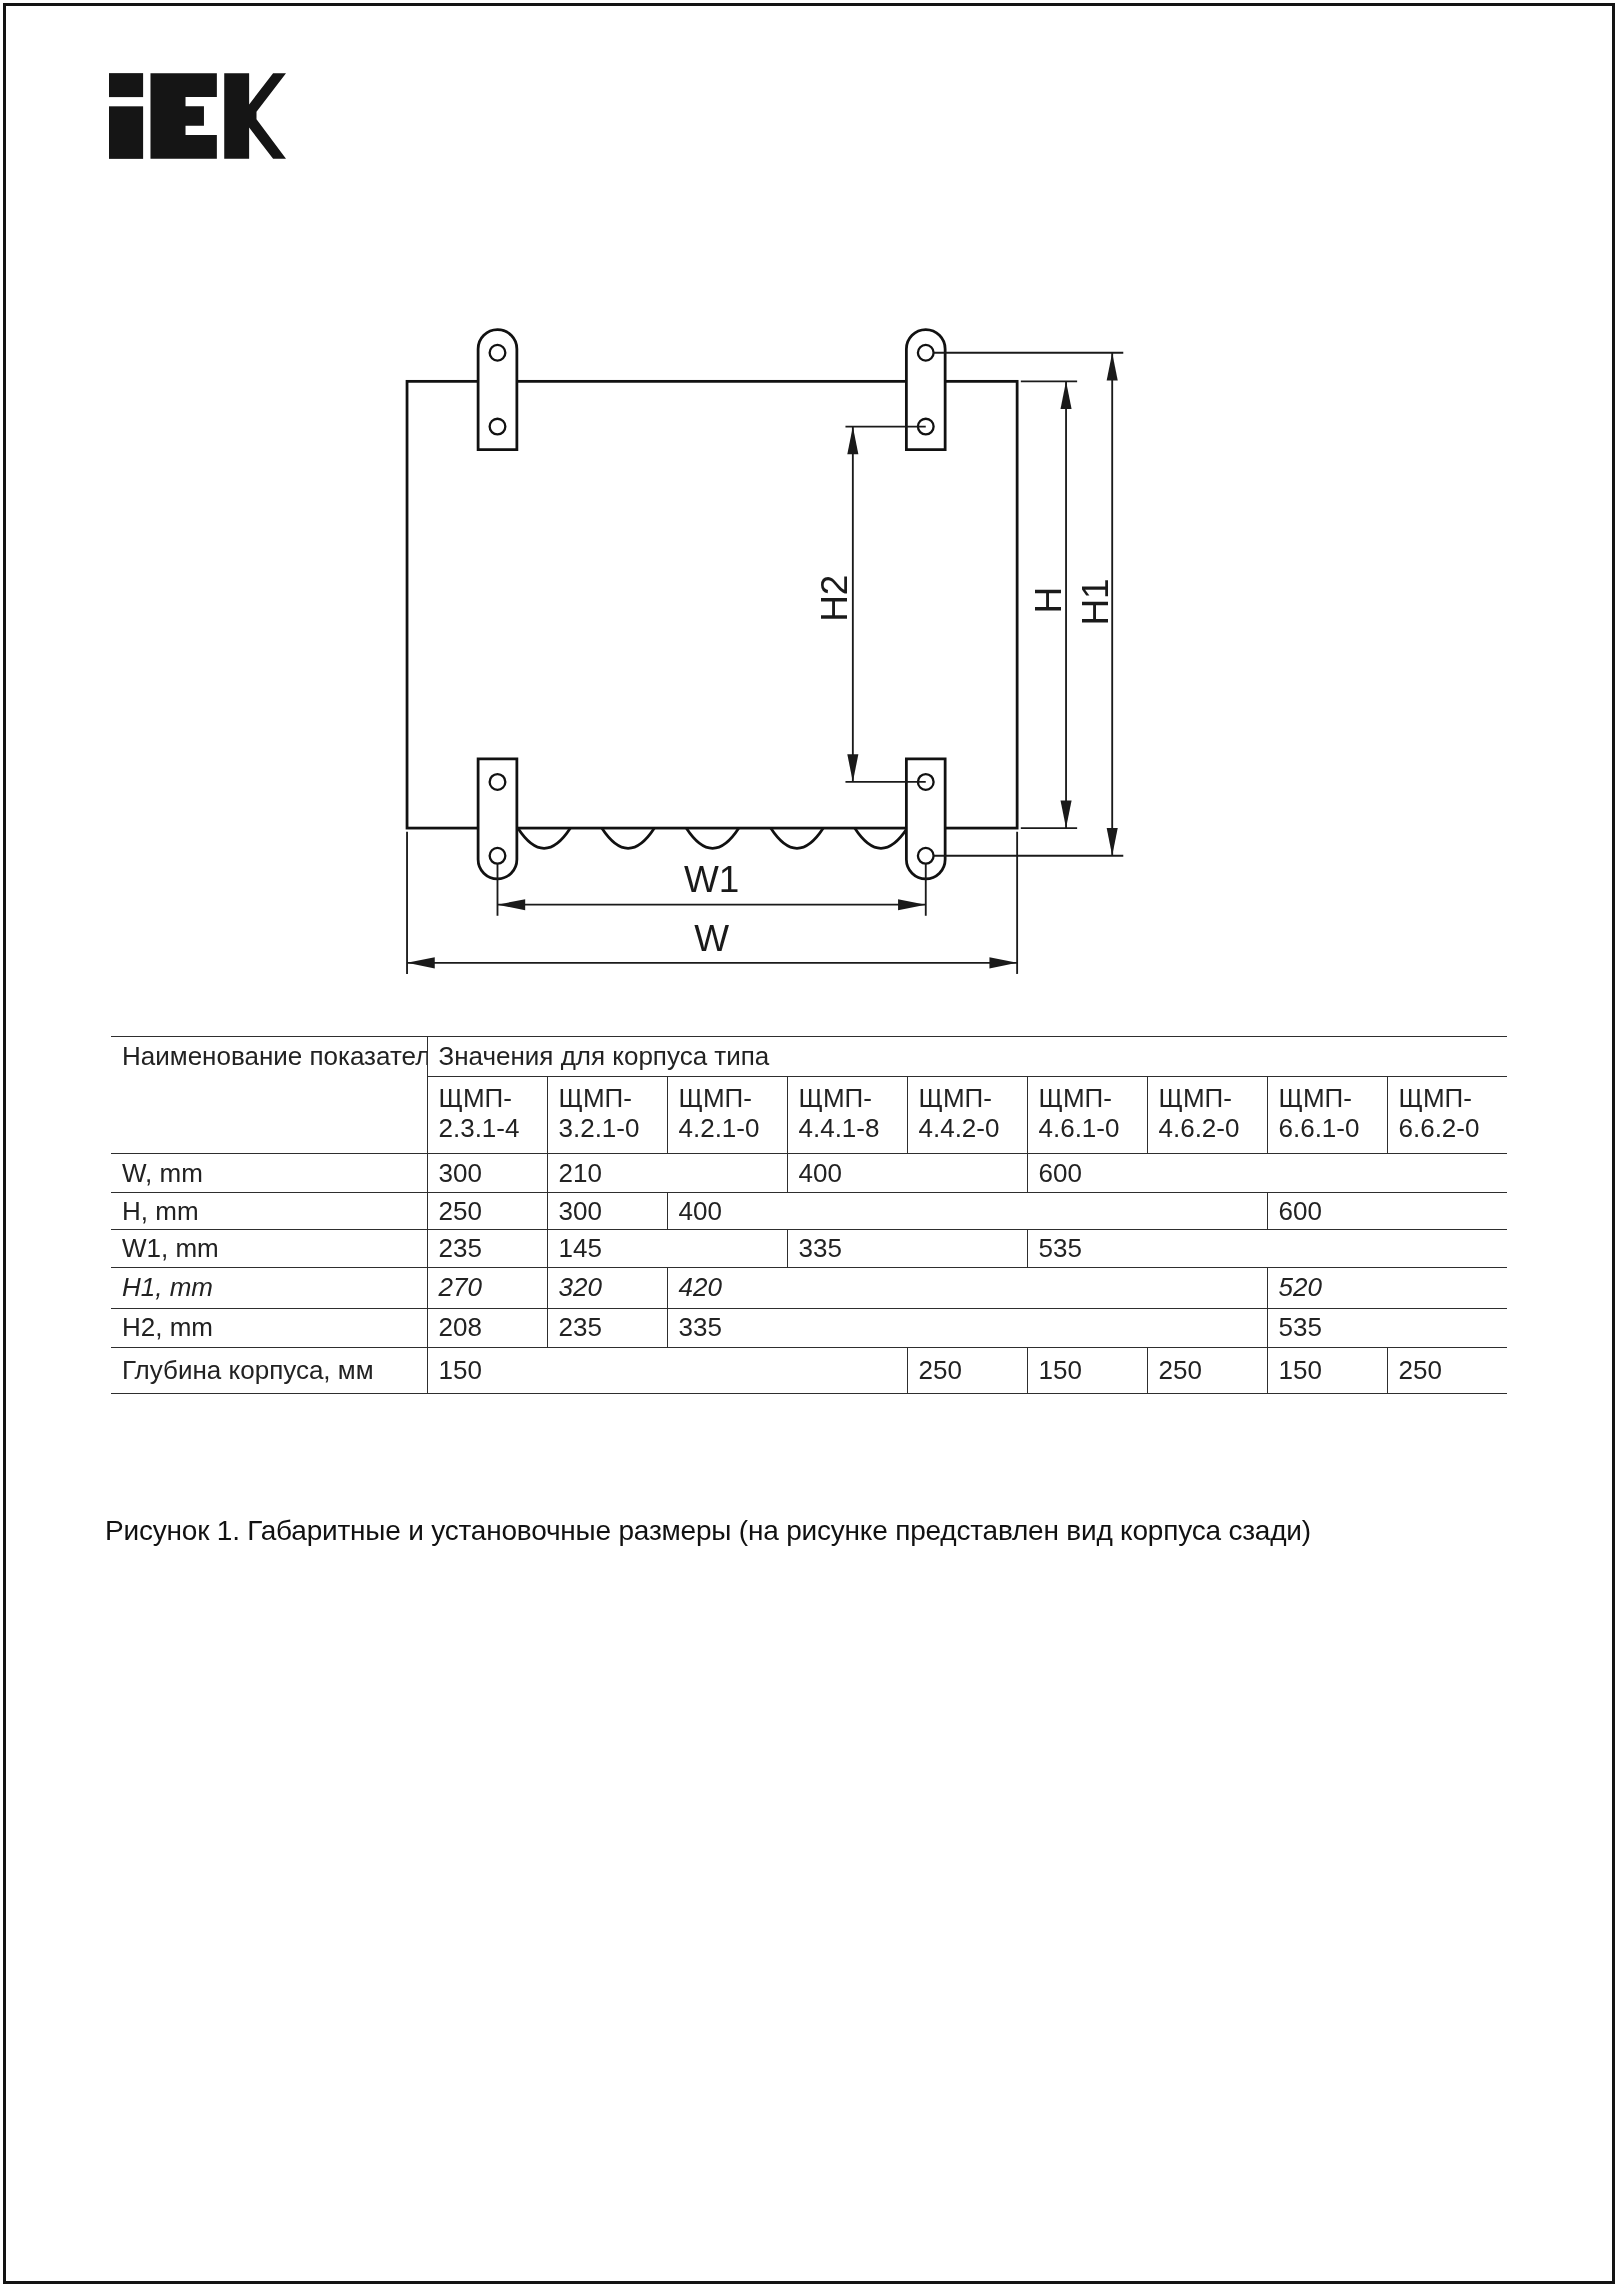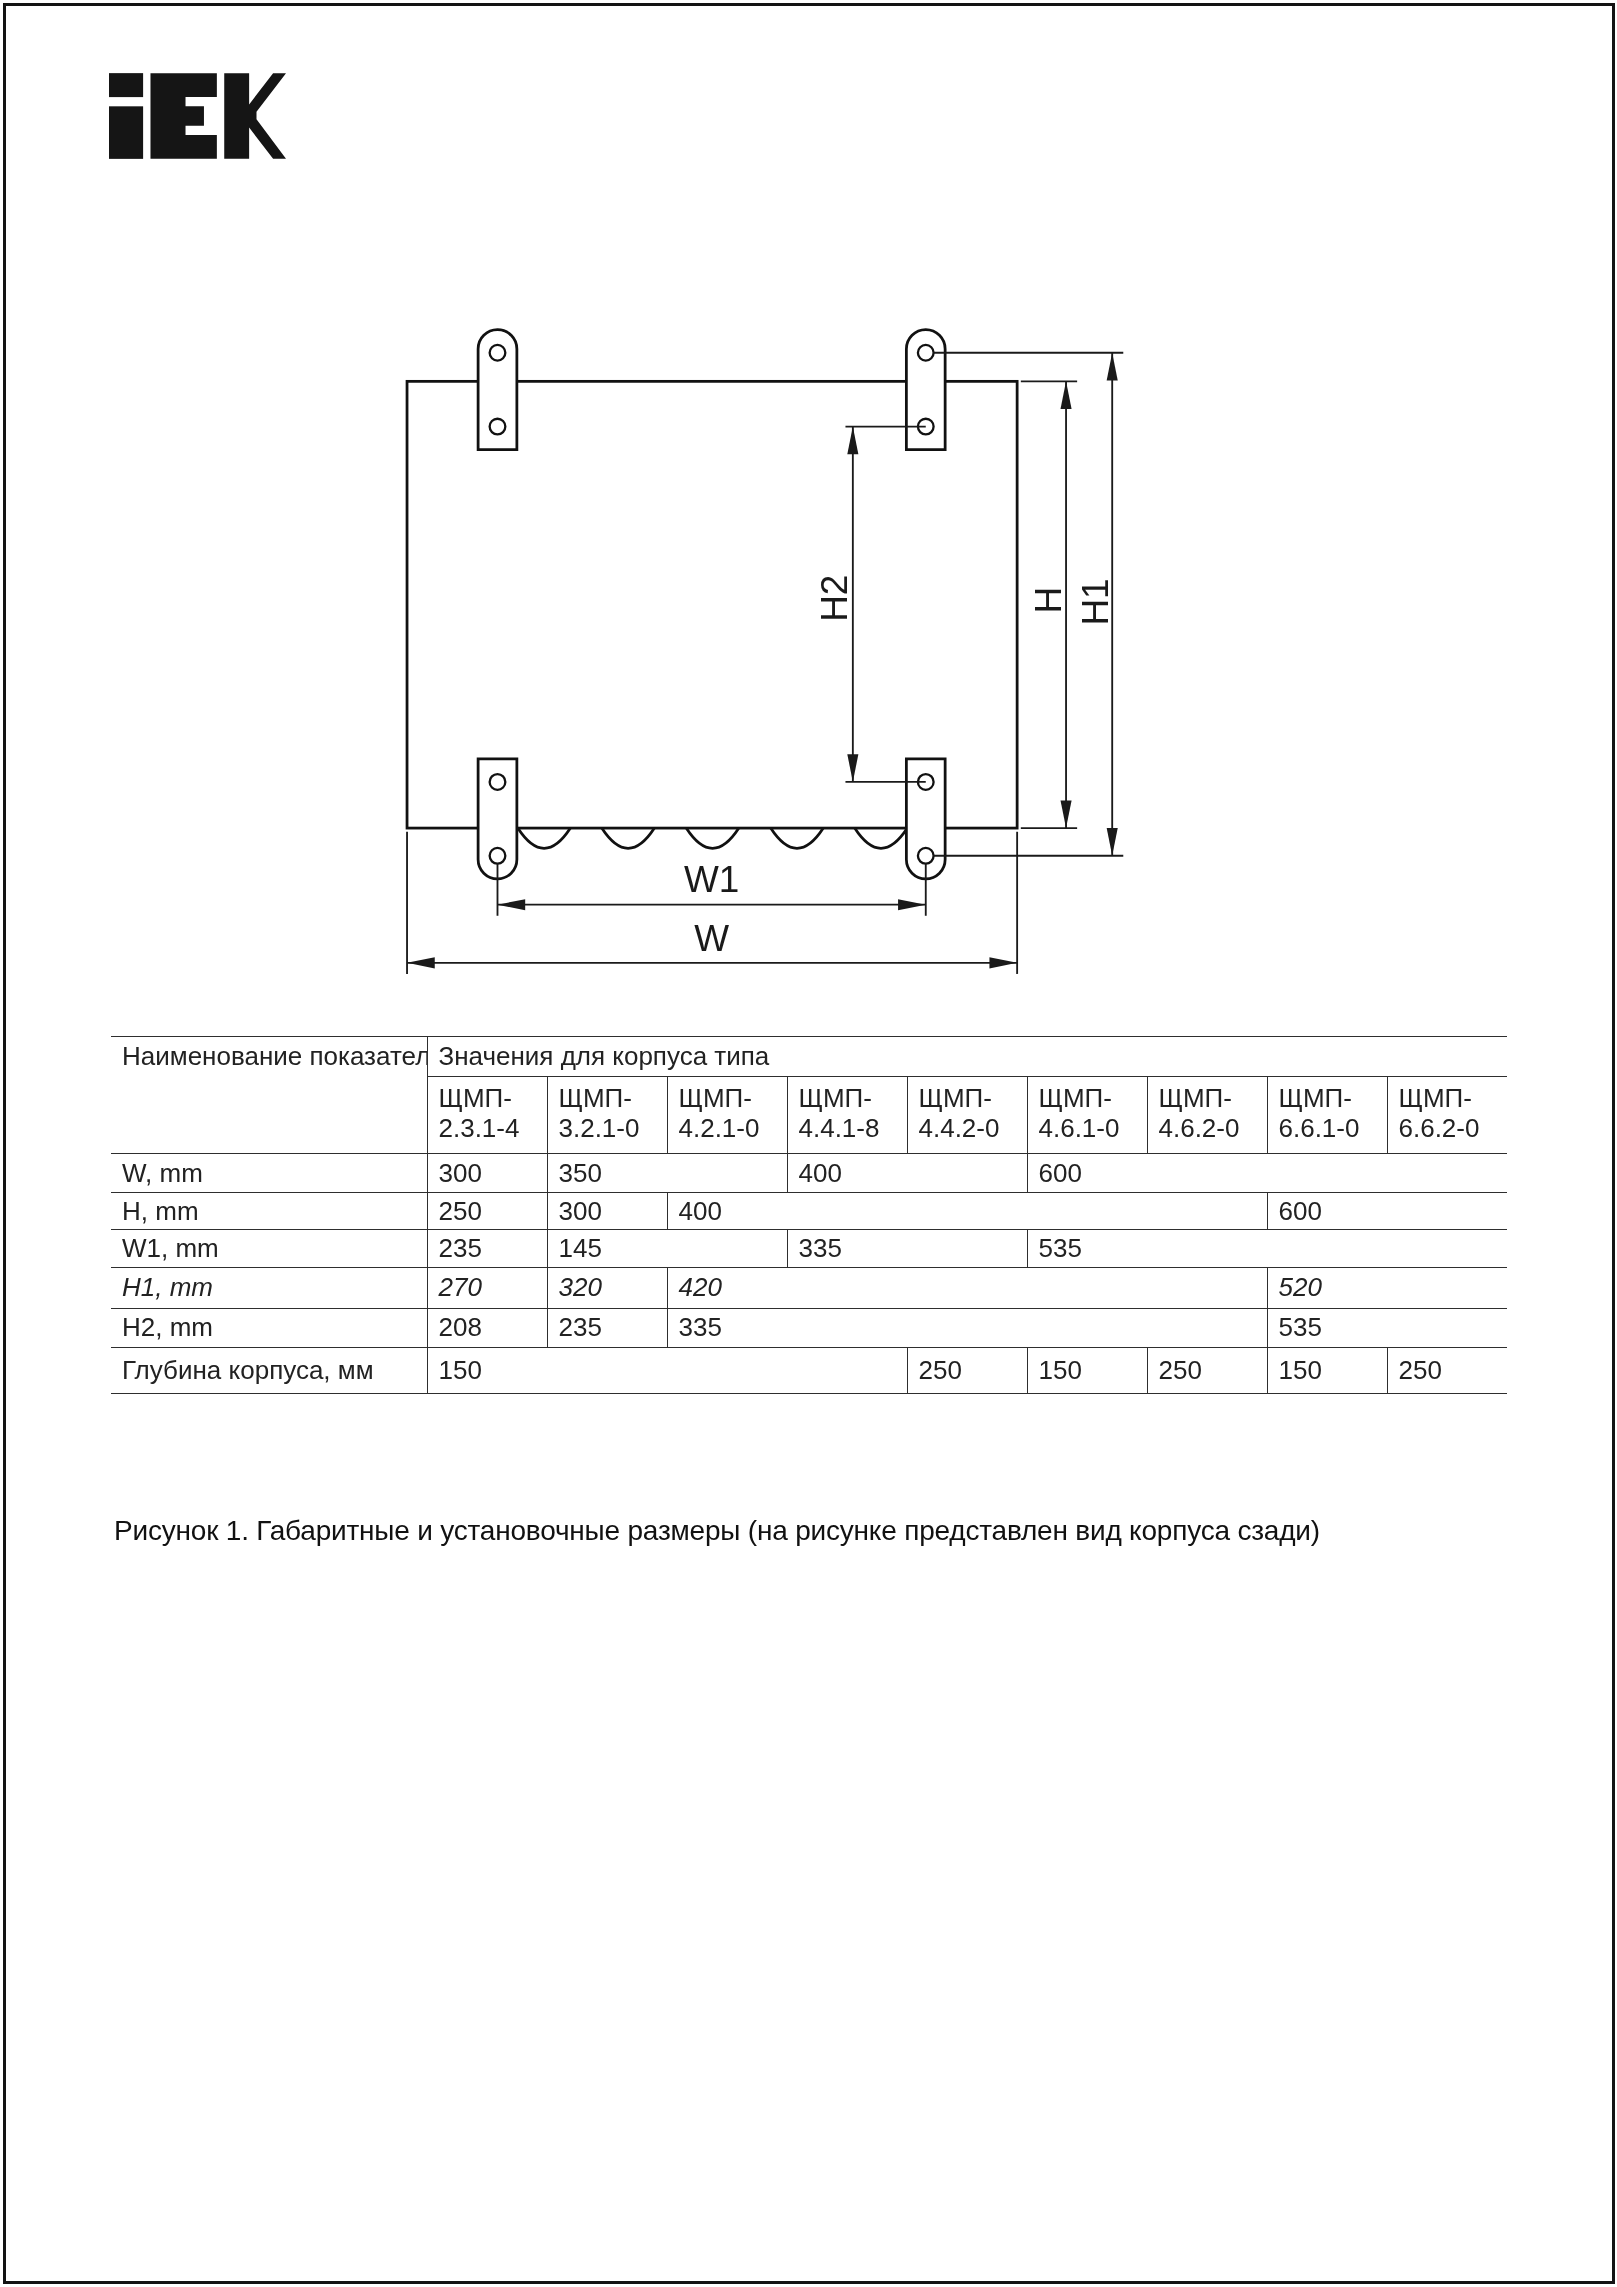--- a/index.html
+++ b/index.html
@@ -41,21 +41,21 @@
   table.specs td.hdr1 { height:34px; vertical-align:top; padding-top:3.7px; }
   table.specs td.hdr2 { height:68px; vertical-align:top; padding-top:5.5px; line-height:30px; }
   table.specs td.v42 { height:35px; }
   table.specs td.v39 { height:32px; }
   table.specs td.v40 { height:33px; }
   table.specs td.v44 { height:37px;font-style:italic; }
   table.specs td.v41 { height:34px; }
   table.specs td.v50 { height:42px; }
 
   .caption {
-    position:absolute; left:114px; top:1515px;
+    position:absolute; left:105px; top:1515px;
     font-size:28px; color:#111;
     letter-spacing:-0.2px;
     white-space:nowrap;
   }
 </style>
 </head>
 <body>
 
 <div class="page">
   <div class="frame"></div>
@@ -182,21 +182,21 @@
             <div>6.6.1-0</div>
           </td>
         <td class="hdr2">
             <div>ЩМП-</div>
             <div>6.6.2-0</div>
           </td>
       </tr>
       <tr>
         <td class="lbl v42">W, mm</td>
         <td class="v42">300</td>
-        <td class="v42" colspan="2">350</td>
+        <td class="v42" colspan="2">210</td>
         <td class="v42" colspan="2">400</td>
         <td class="v42" colspan="4">600</td>
       </tr>
       <tr>
         <td class="lbl v39">H, mm</td>
         <td class="v39">250</td>
         <td class="v39">300</td>
         <td class="v39" colspan="5">400</td>
         <td class="v39" colspan="2">600</td>
       </tr>

